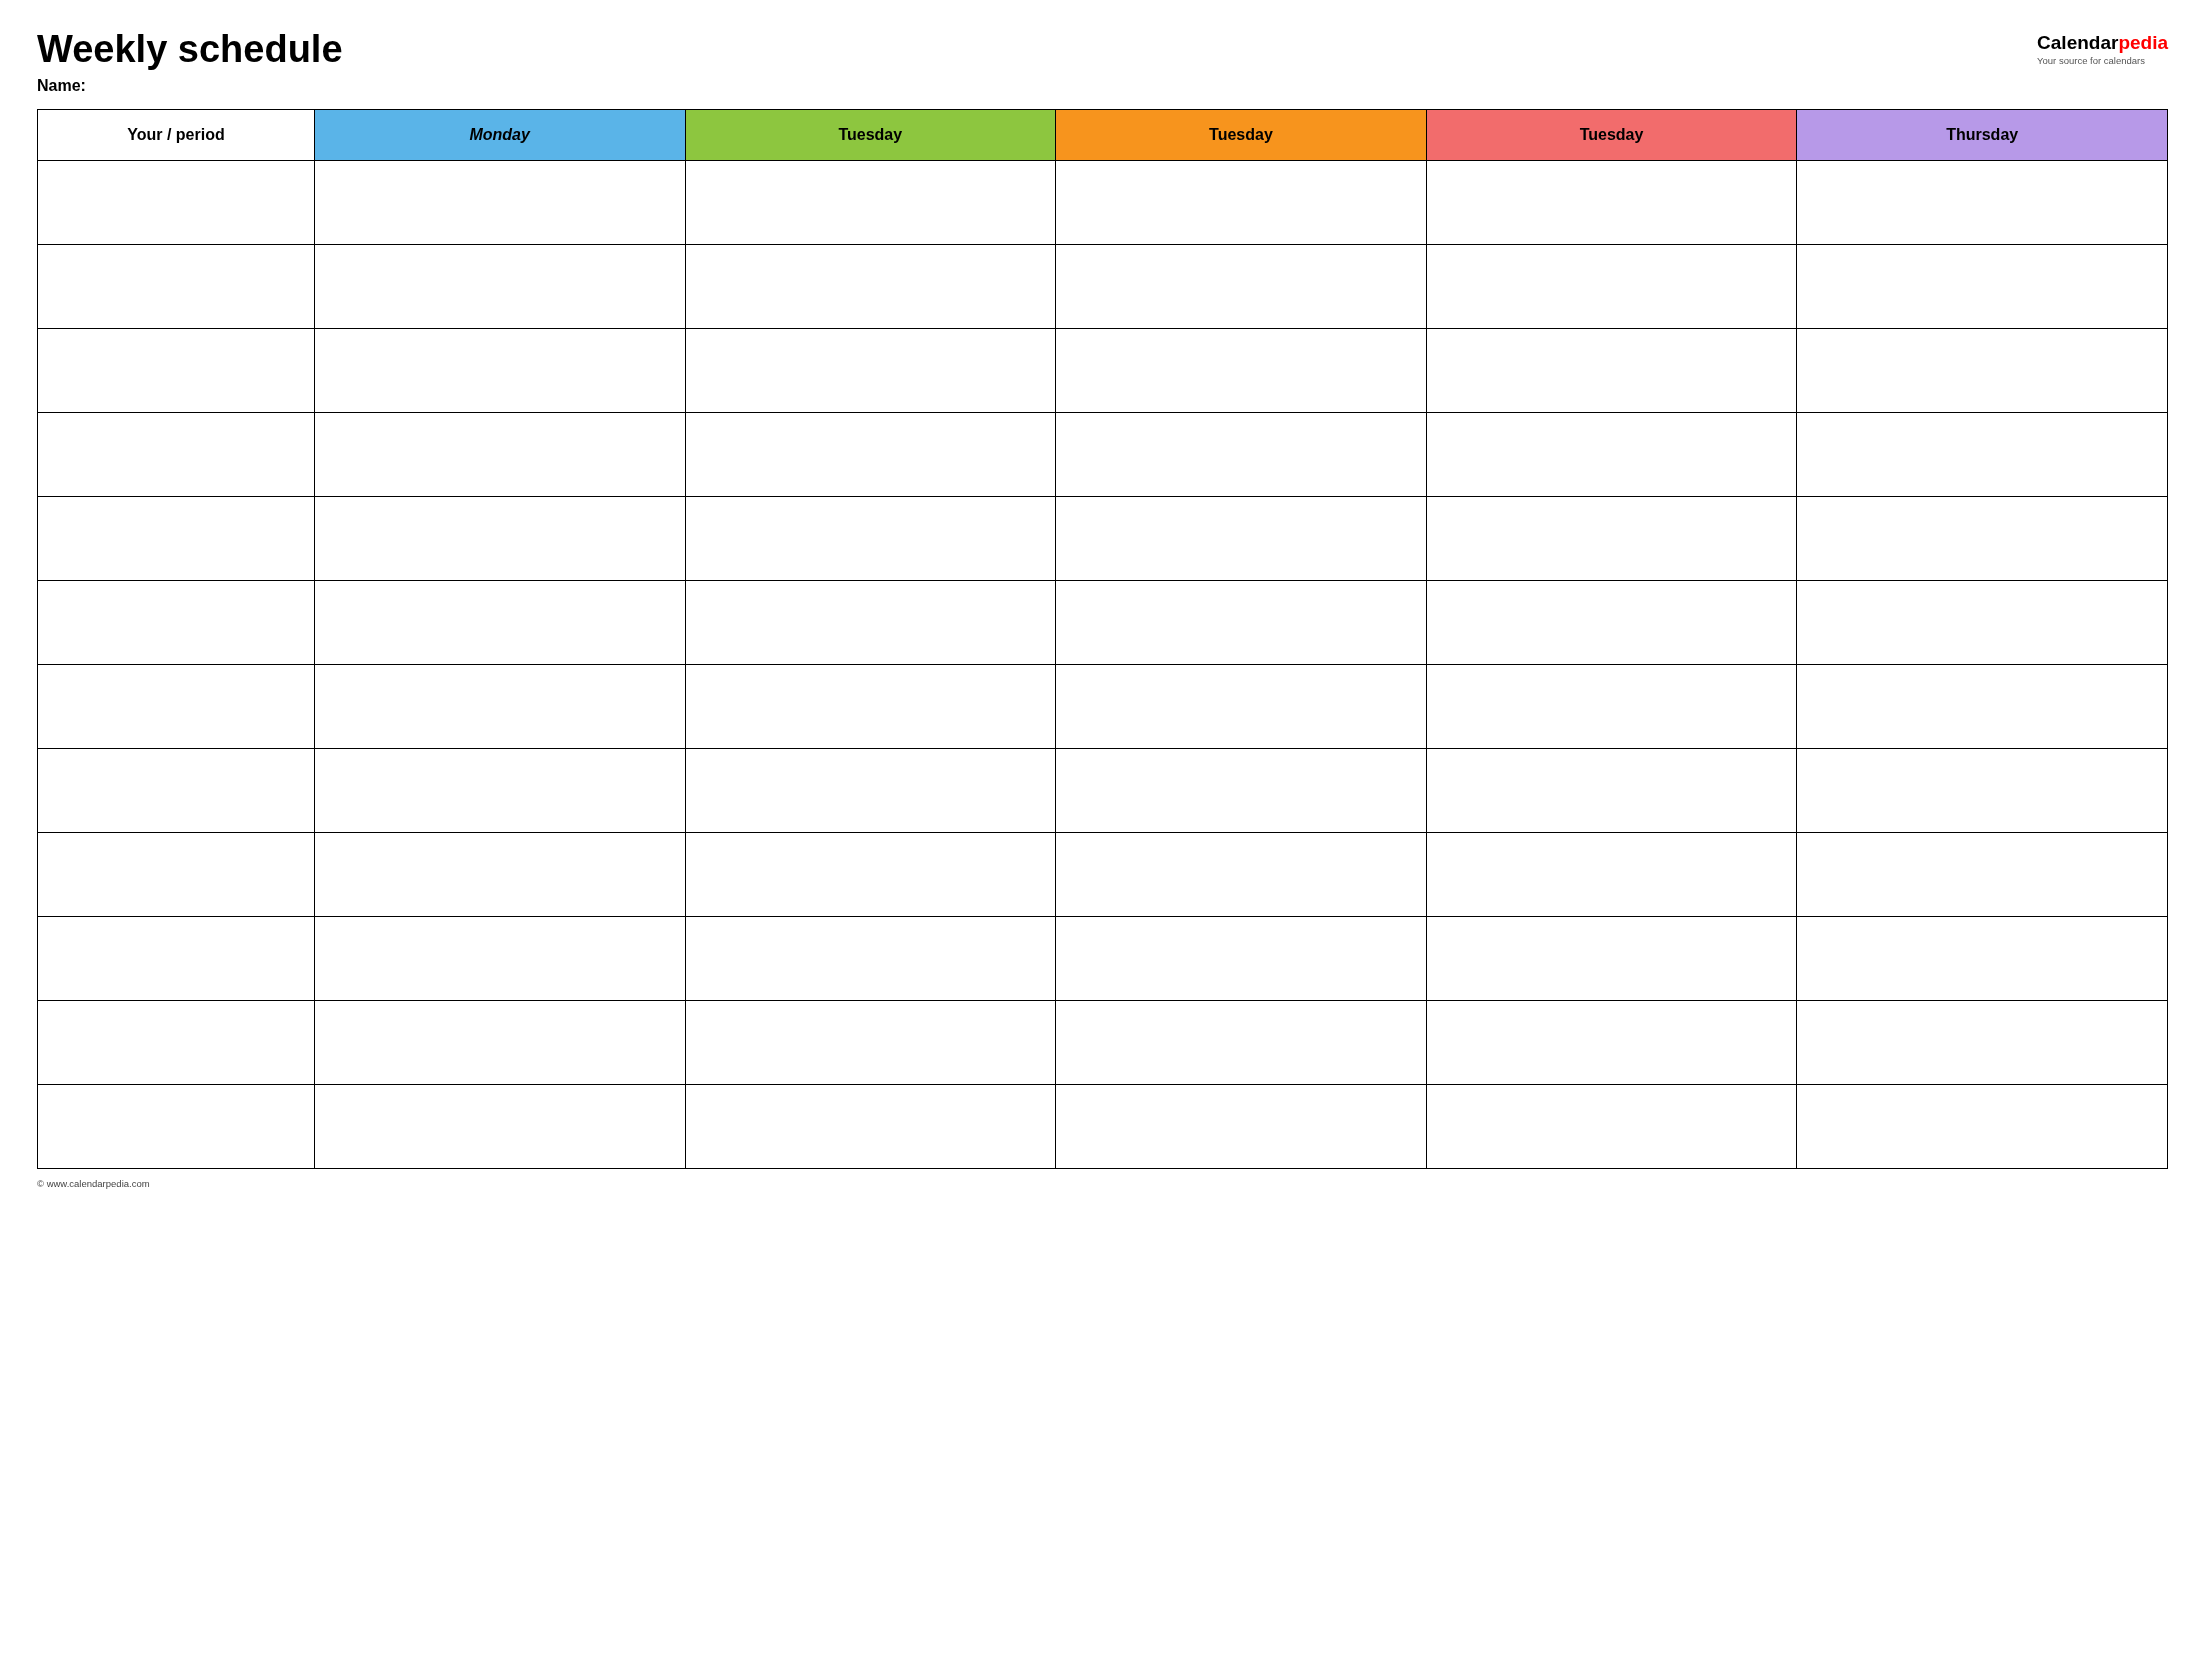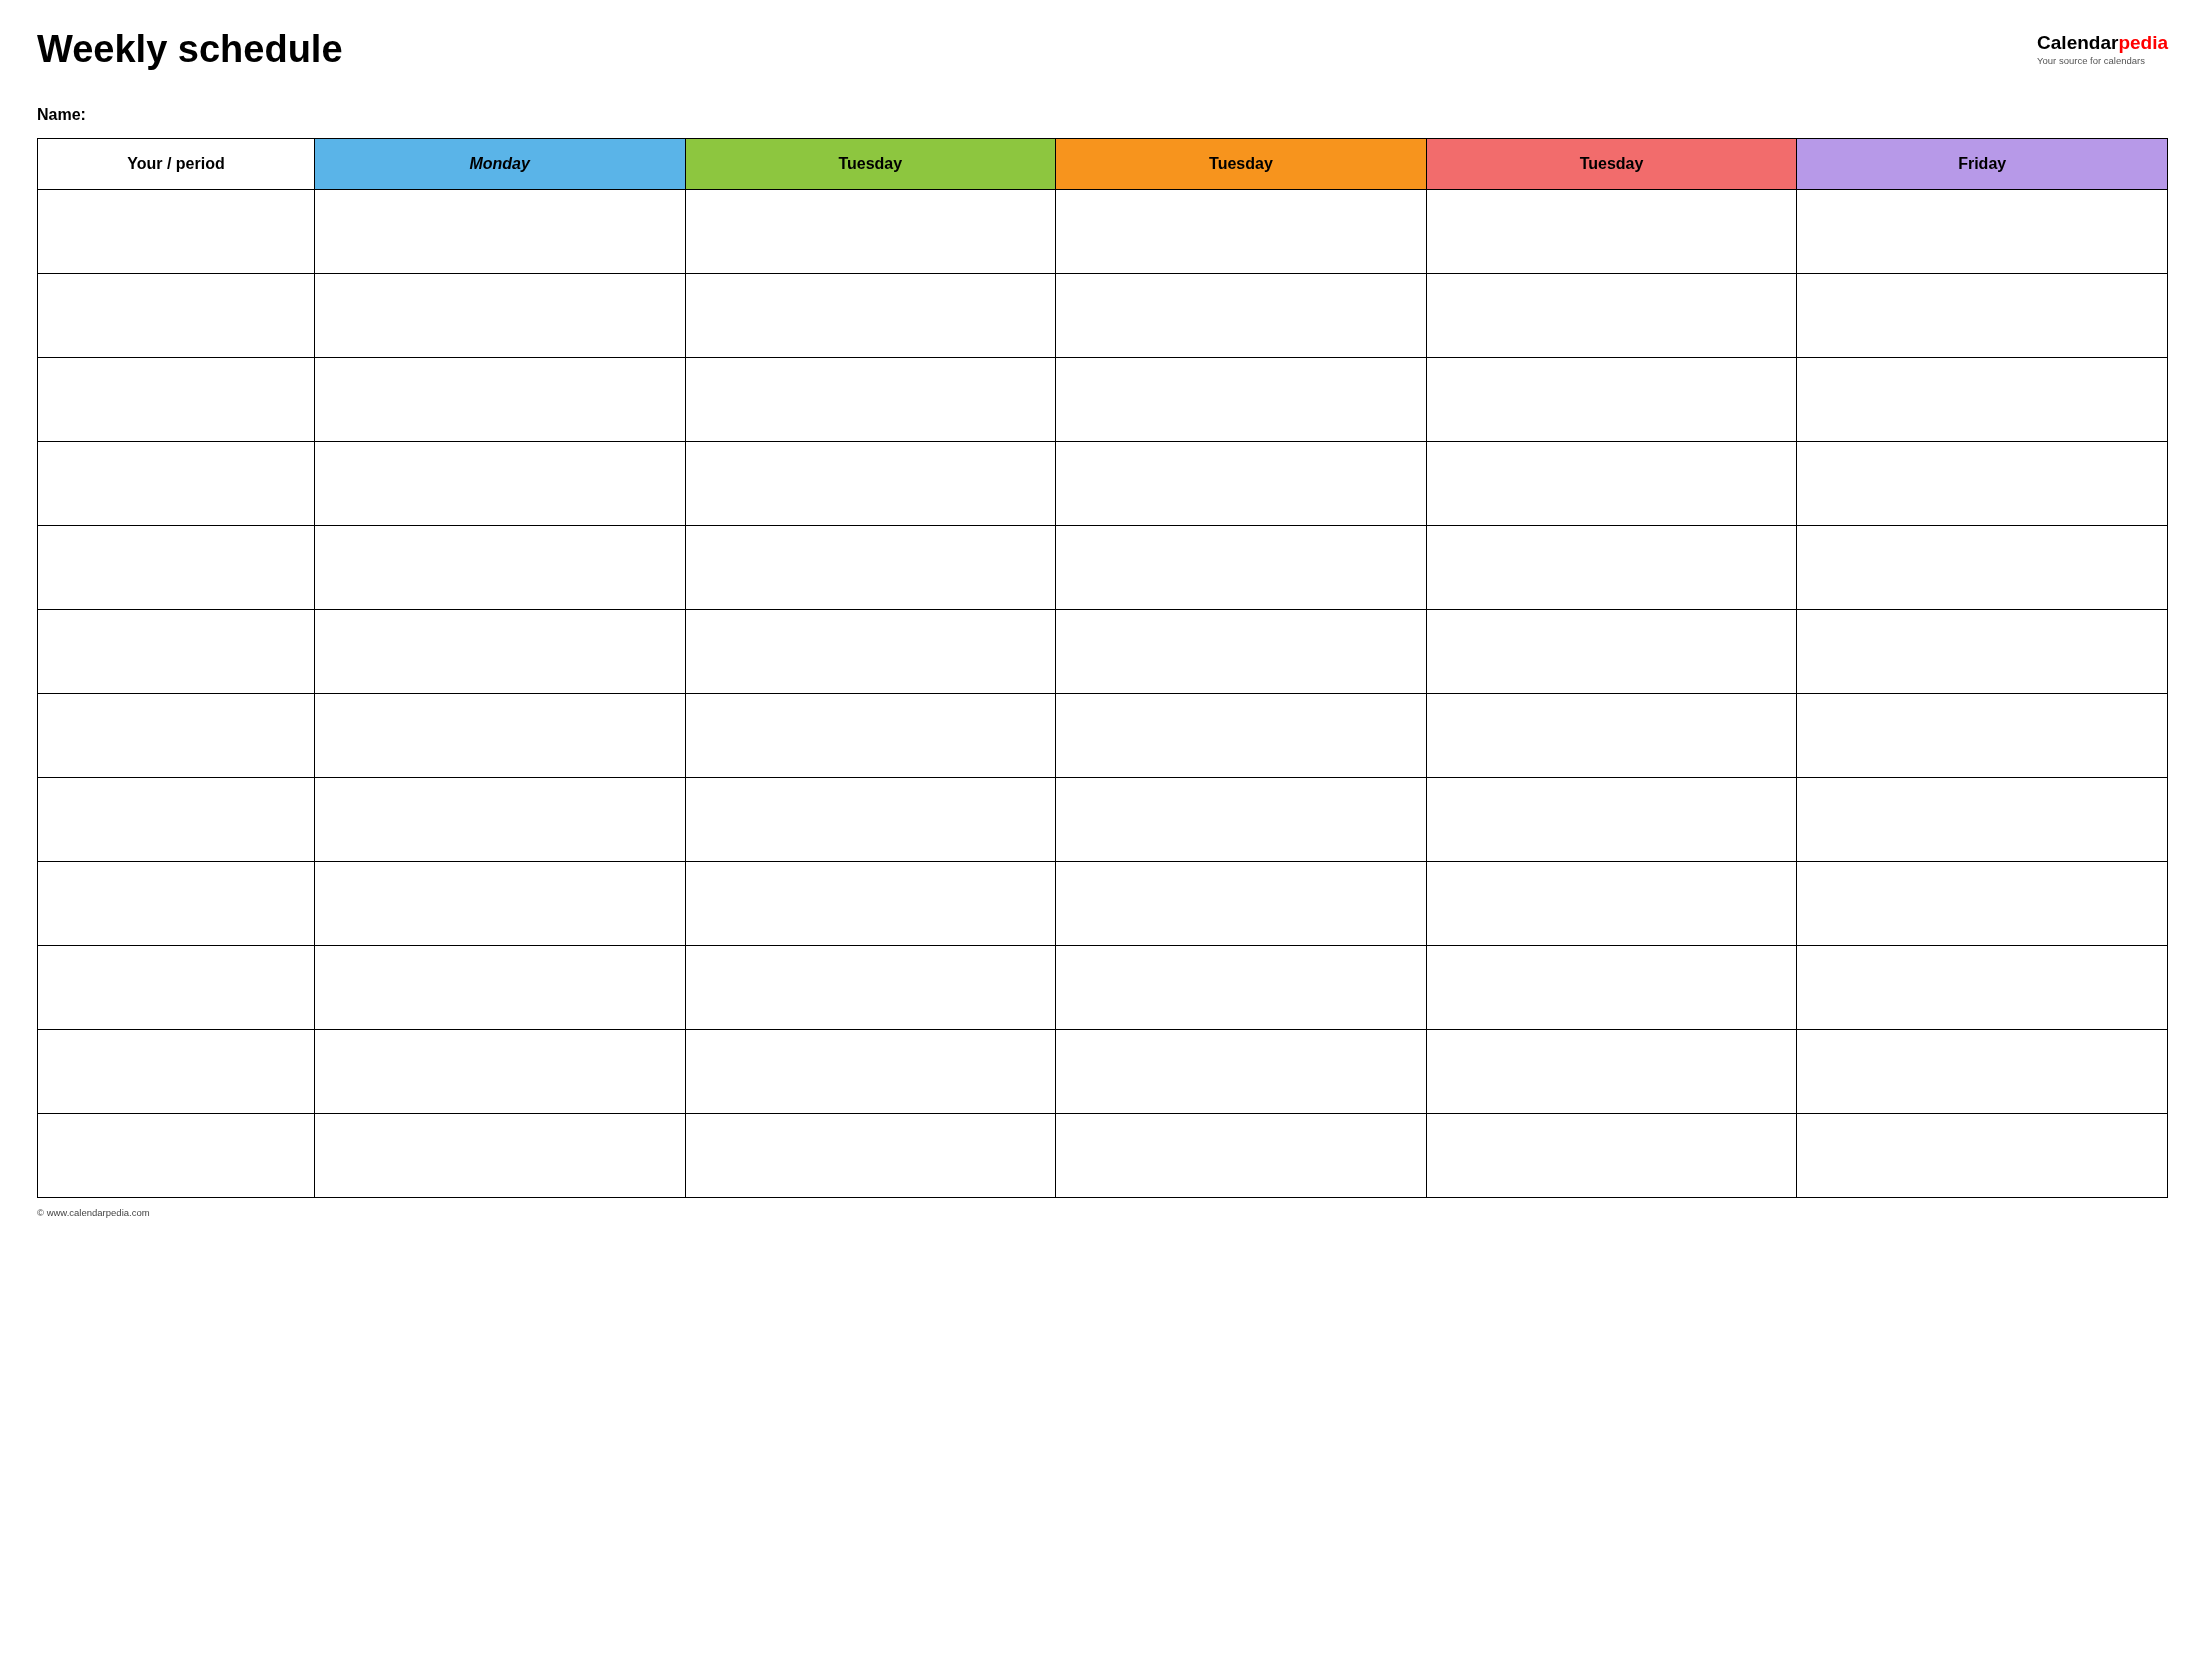--- a/index.html
+++ b/index.html
@@ -18,21 +18,20 @@
     .page-header {
       display: flex;
       justify-content: space-between;
       align-items: flex-start;
       margin-bottom: 7.3px;
     }
 
     .title-section {
       display: flex;
       flex-direction: column;
-      gap: 29px;
     }
 
     .main-title {
       font-size: 38px;
       font-weight: bold;
       color: #000000;
       line-height: 1.1;
       font-family: Arial, sans-serif;
     }
 
@@ -190,21 +189,21 @@
       <th class="th-tuesday">
         <span>Tuesday</span>
       </th>
       <th class="th-wednesday">
         <span>Tuesday</span>
       </th>
       <th class="th-thursday">
         <span>Tuesday</span>
       </th>
       <th class="th-friday">
-        <span>Friday</span>
+        <span>Thursday</span>
       </th>
     </tr>
   </thead>
   <tbody id="schedule-body">
 
   <tr>
         <td class="td-time"></td>
         <td></td>
         <td></td>
         <td></td>

